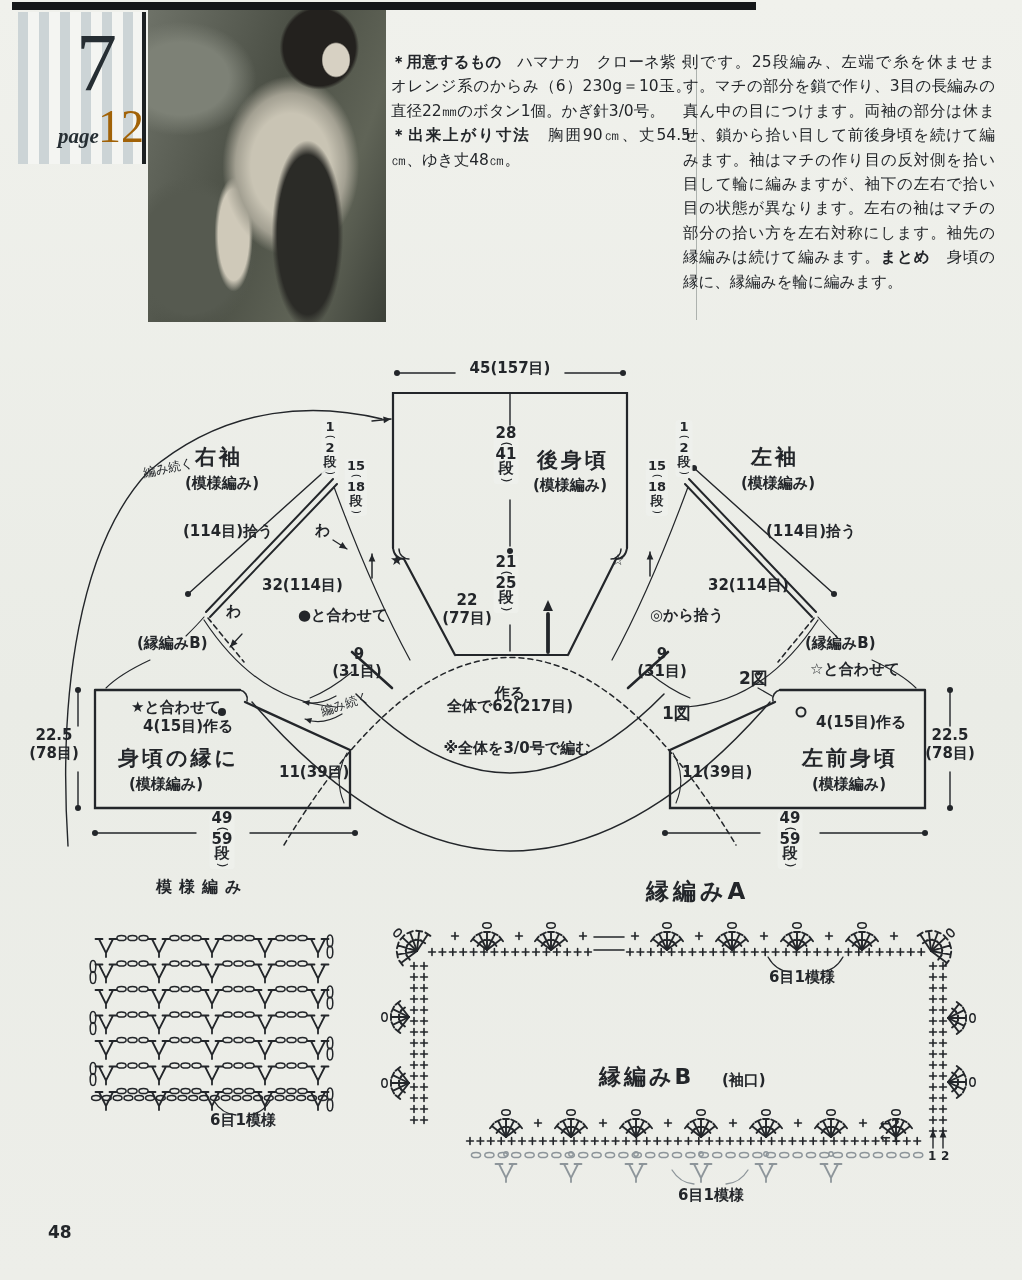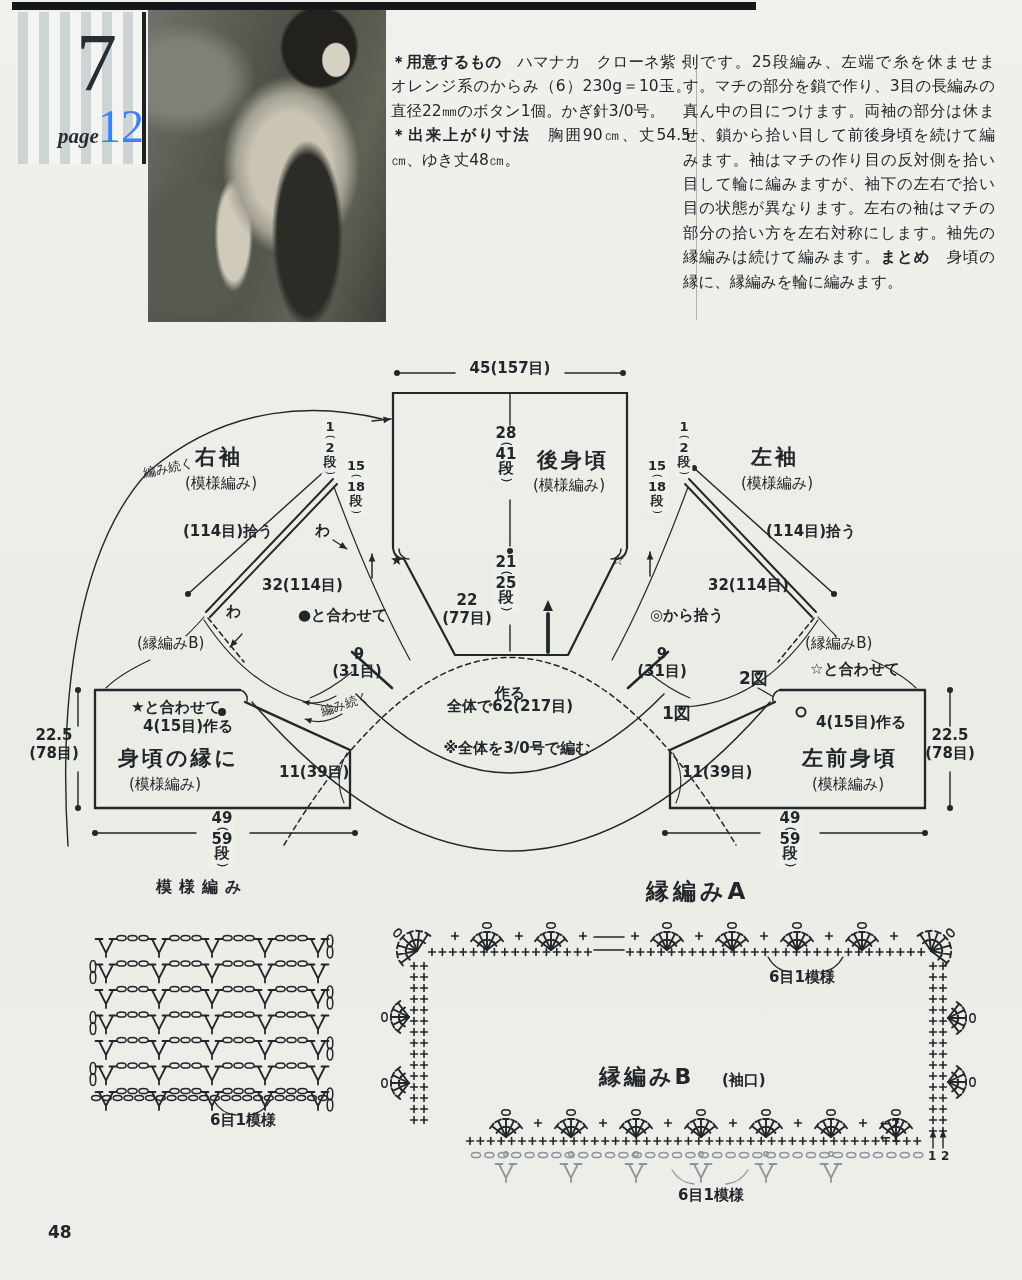--- a/index.html
+++ b/index.html
@@ -4,37 +4,37 @@
 <style>
   html,body{margin:0;padding:0}
   body{
     width:1022px;height:1280px;position:relative;overflow:hidden;
     background:linear-gradient(180deg,#f0f1ec 0%,#eaece6 55%,#edeee9 100%);
     font-family:"DejaVu Sans","Liberation Sans",sans-serif;color:#23262a;
   }
   .abs{position:absolute}
   .L{position:absolute;white-space:nowrap;font-weight:700;font-size:15px;line-height:1.15;color:#23262a}
   .c{transform:translateX(-50%)}
-  .n{font-weight:400}
+  .n{font-weight:700}
   .t1{font-size:21px;letter-spacing:3px}
   .t2{font-size:16px;letter-spacing:7px}
   .sm{font-size:12.5px;font-weight:400}
   .vs{display:flex;flex-direction:column;align-items:center;transform:translateX(-50%);background:rgba(238,240,235,.92);padding:0 2px;border-radius:3px}
   .vs span{display:block;line-height:13px}
   .vs .rot{transform:rotate(90deg);line-height:8px;font-weight:400;font-size:.85em}
   .vs .tall{line-height:15px}
   #topbar{left:12px;top:2px;width:744px;height:8px;background:#151719}
   #stripebox{
     left:18px;top:12px;width:124px;height:152px;
     background:repeating-linear-gradient(90deg,#ccd4d6 0 10px,#f4f5f2 10px 21px);
     border-right:4px solid #1c2022;
   }
   #num7{left:76px;top:22px;font-family:"Liberation Serif","DejaVu Serif",serif;font-size:82px;line-height:1;font-weight:400;color:#262e33}
   #pageword{left:58px;top:124px;font-family:"Liberation Serif","DejaVu Serif",serif;font-style:italic;font-weight:700;font-size:21px;color:#262e33}
-  #num12{left:98px;top:104px;font-family:"Liberation Serif","DejaVu Serif",serif;font-size:46px;line-height:1;color:#3b82f6}
+  #num12{left:98px;top:104px;font-family:"Liberation Serif","DejaVu Serif",serif;font-size:46px;line-height:1;color:#a16207}
   #photo{
     left:148px;top:10px;width:238px;height:312px;
     background:
       radial-gradient(22px 27px at 79% 16%, #d7d1c3 0 60%, rgba(0,0,0,0) 66%),
       radial-gradient(62px 66px at 72% 12%, #23211e 0 58%, rgba(0,0,0,0) 64%),
       radial-gradient(55px 145px at 67% 72%, #2b2b27 0 55%, rgba(0,0,0,0) 65%),
       radial-gradient(95px 125px at 60% 50%, #c9c4b4 0 42%, #a3a092 58%, rgba(0,0,0,0) 72%),
       radial-gradient(32px 95px at 36% 72%, #cfc9b9 0 48%, rgba(0,0,0,0) 60%),
       radial-gradient(125px 95px at 14% 22%, #7d8176 0 38%, rgba(0,0,0,0) 60%),
       radial-gradient(105px 125px at 18% 78%, #565a50 0 48%, rgba(0,0,0,0) 62%),

